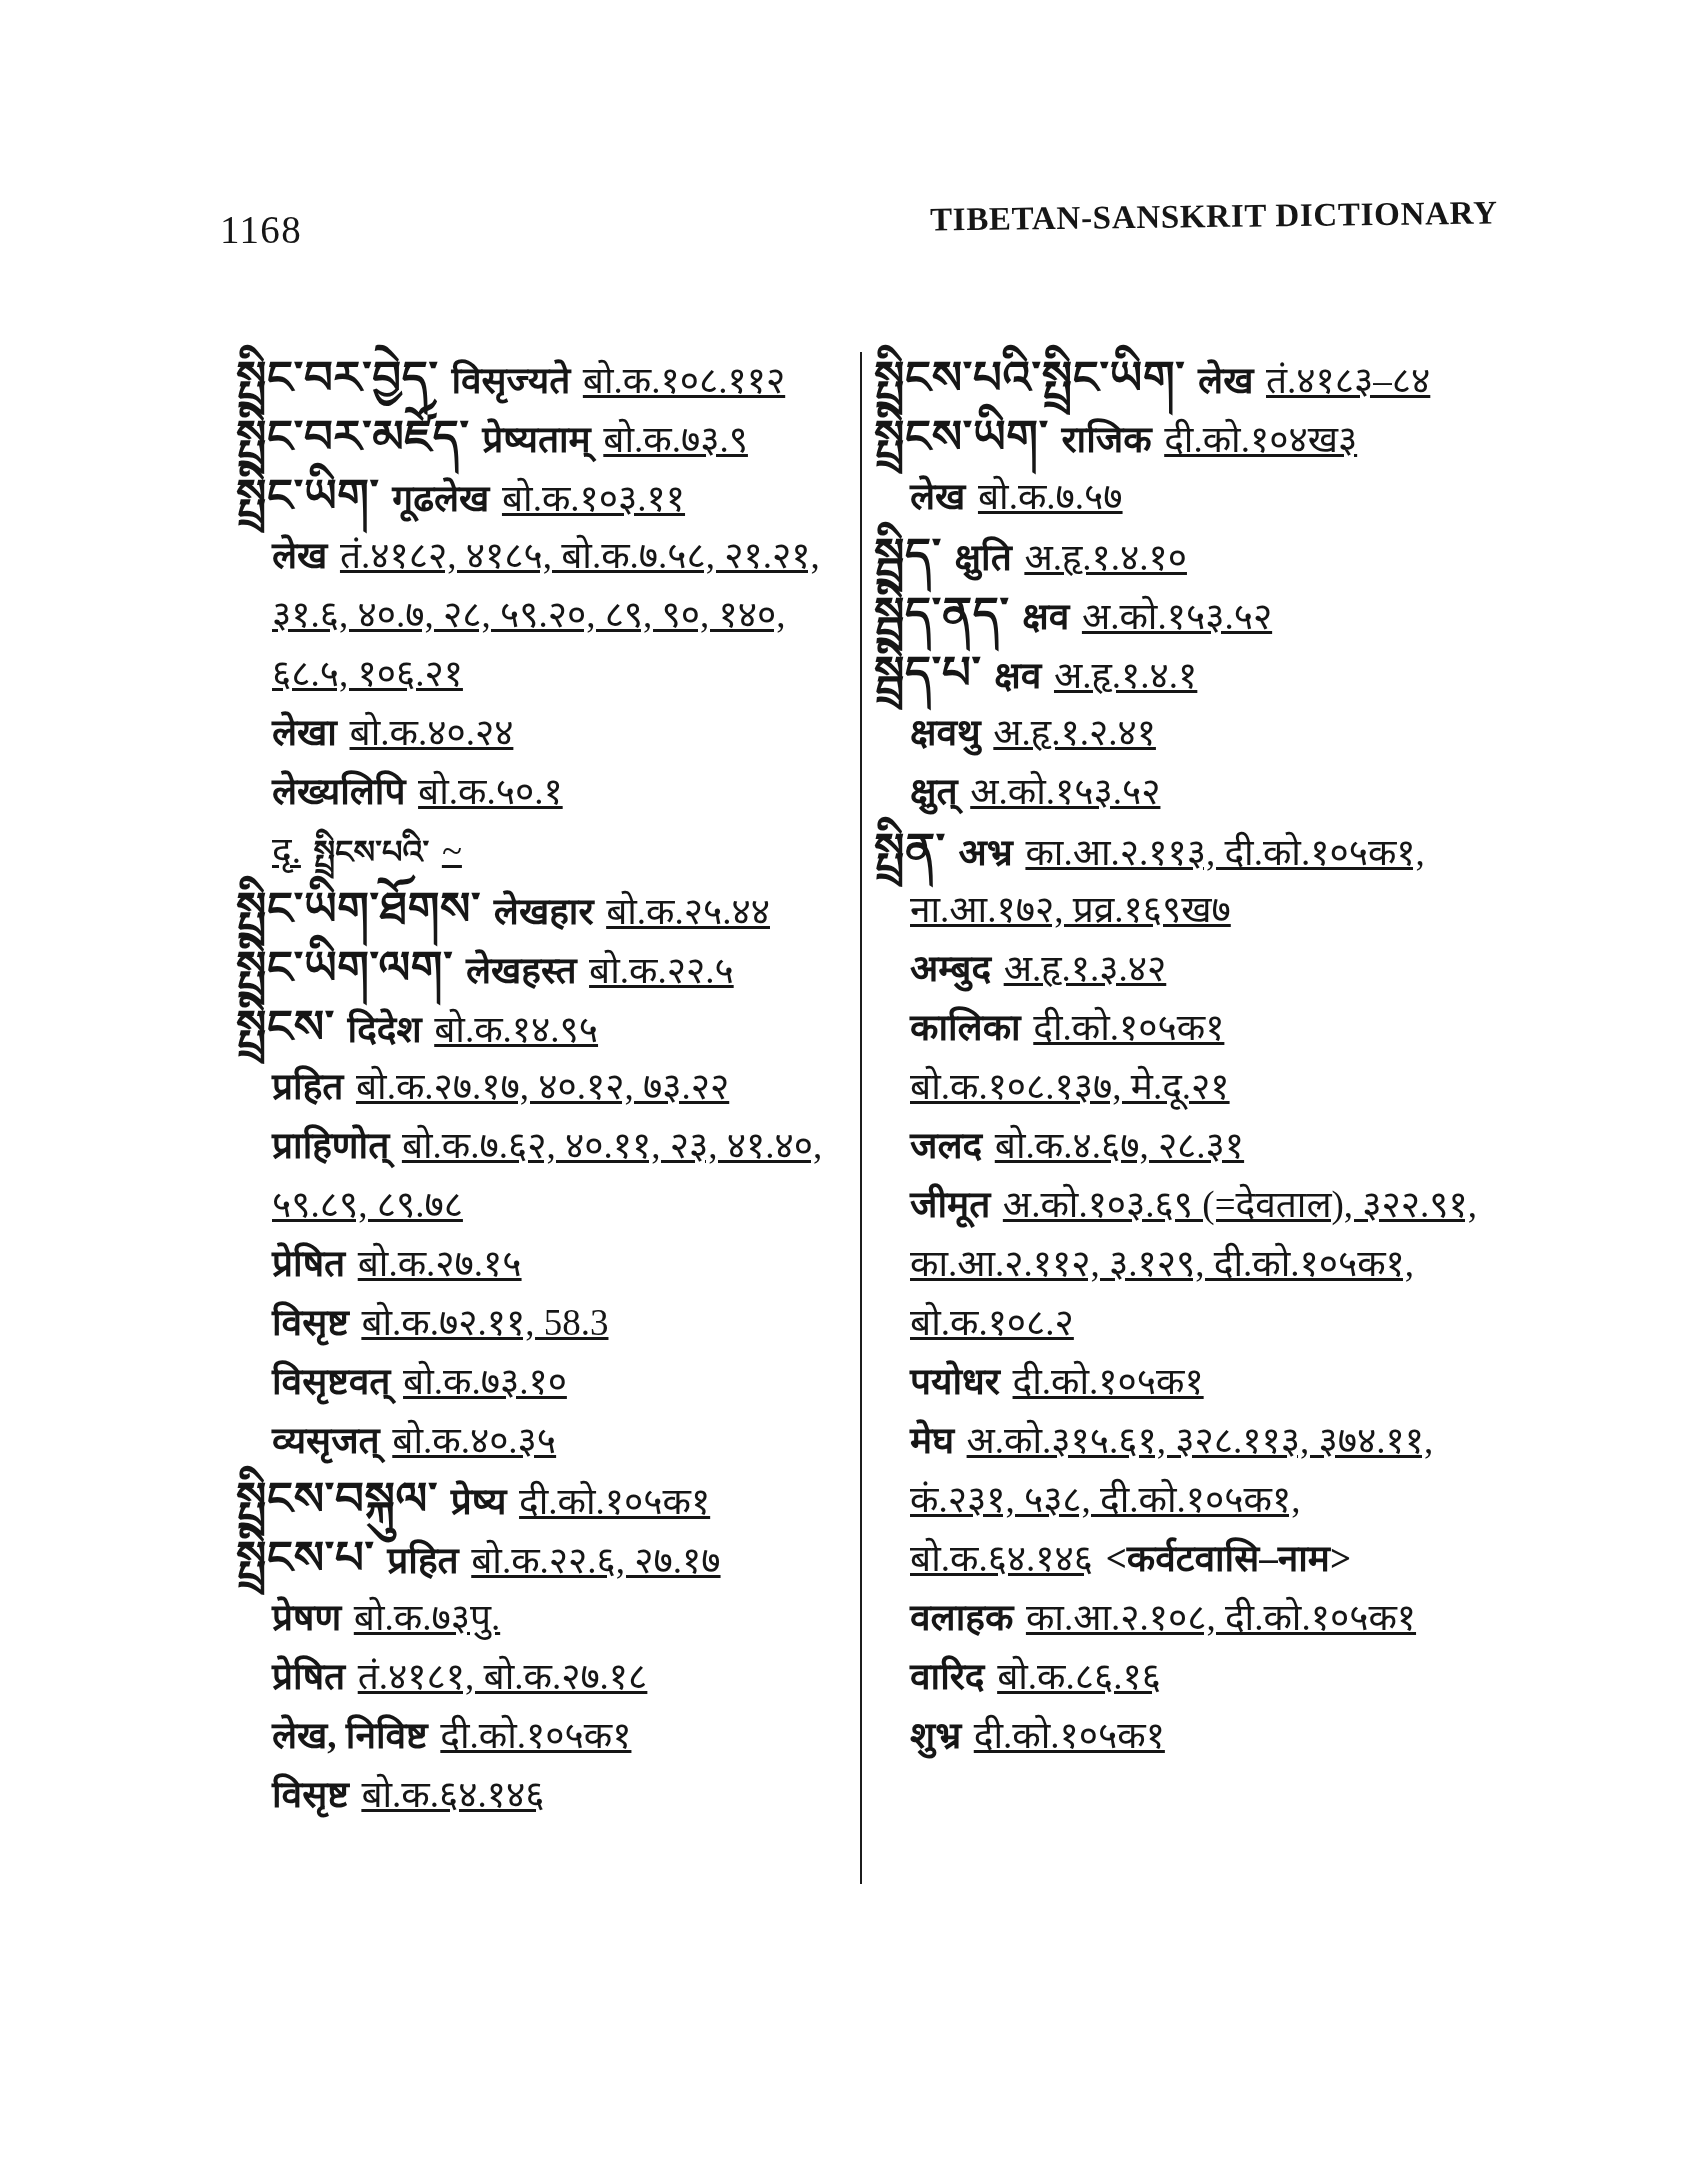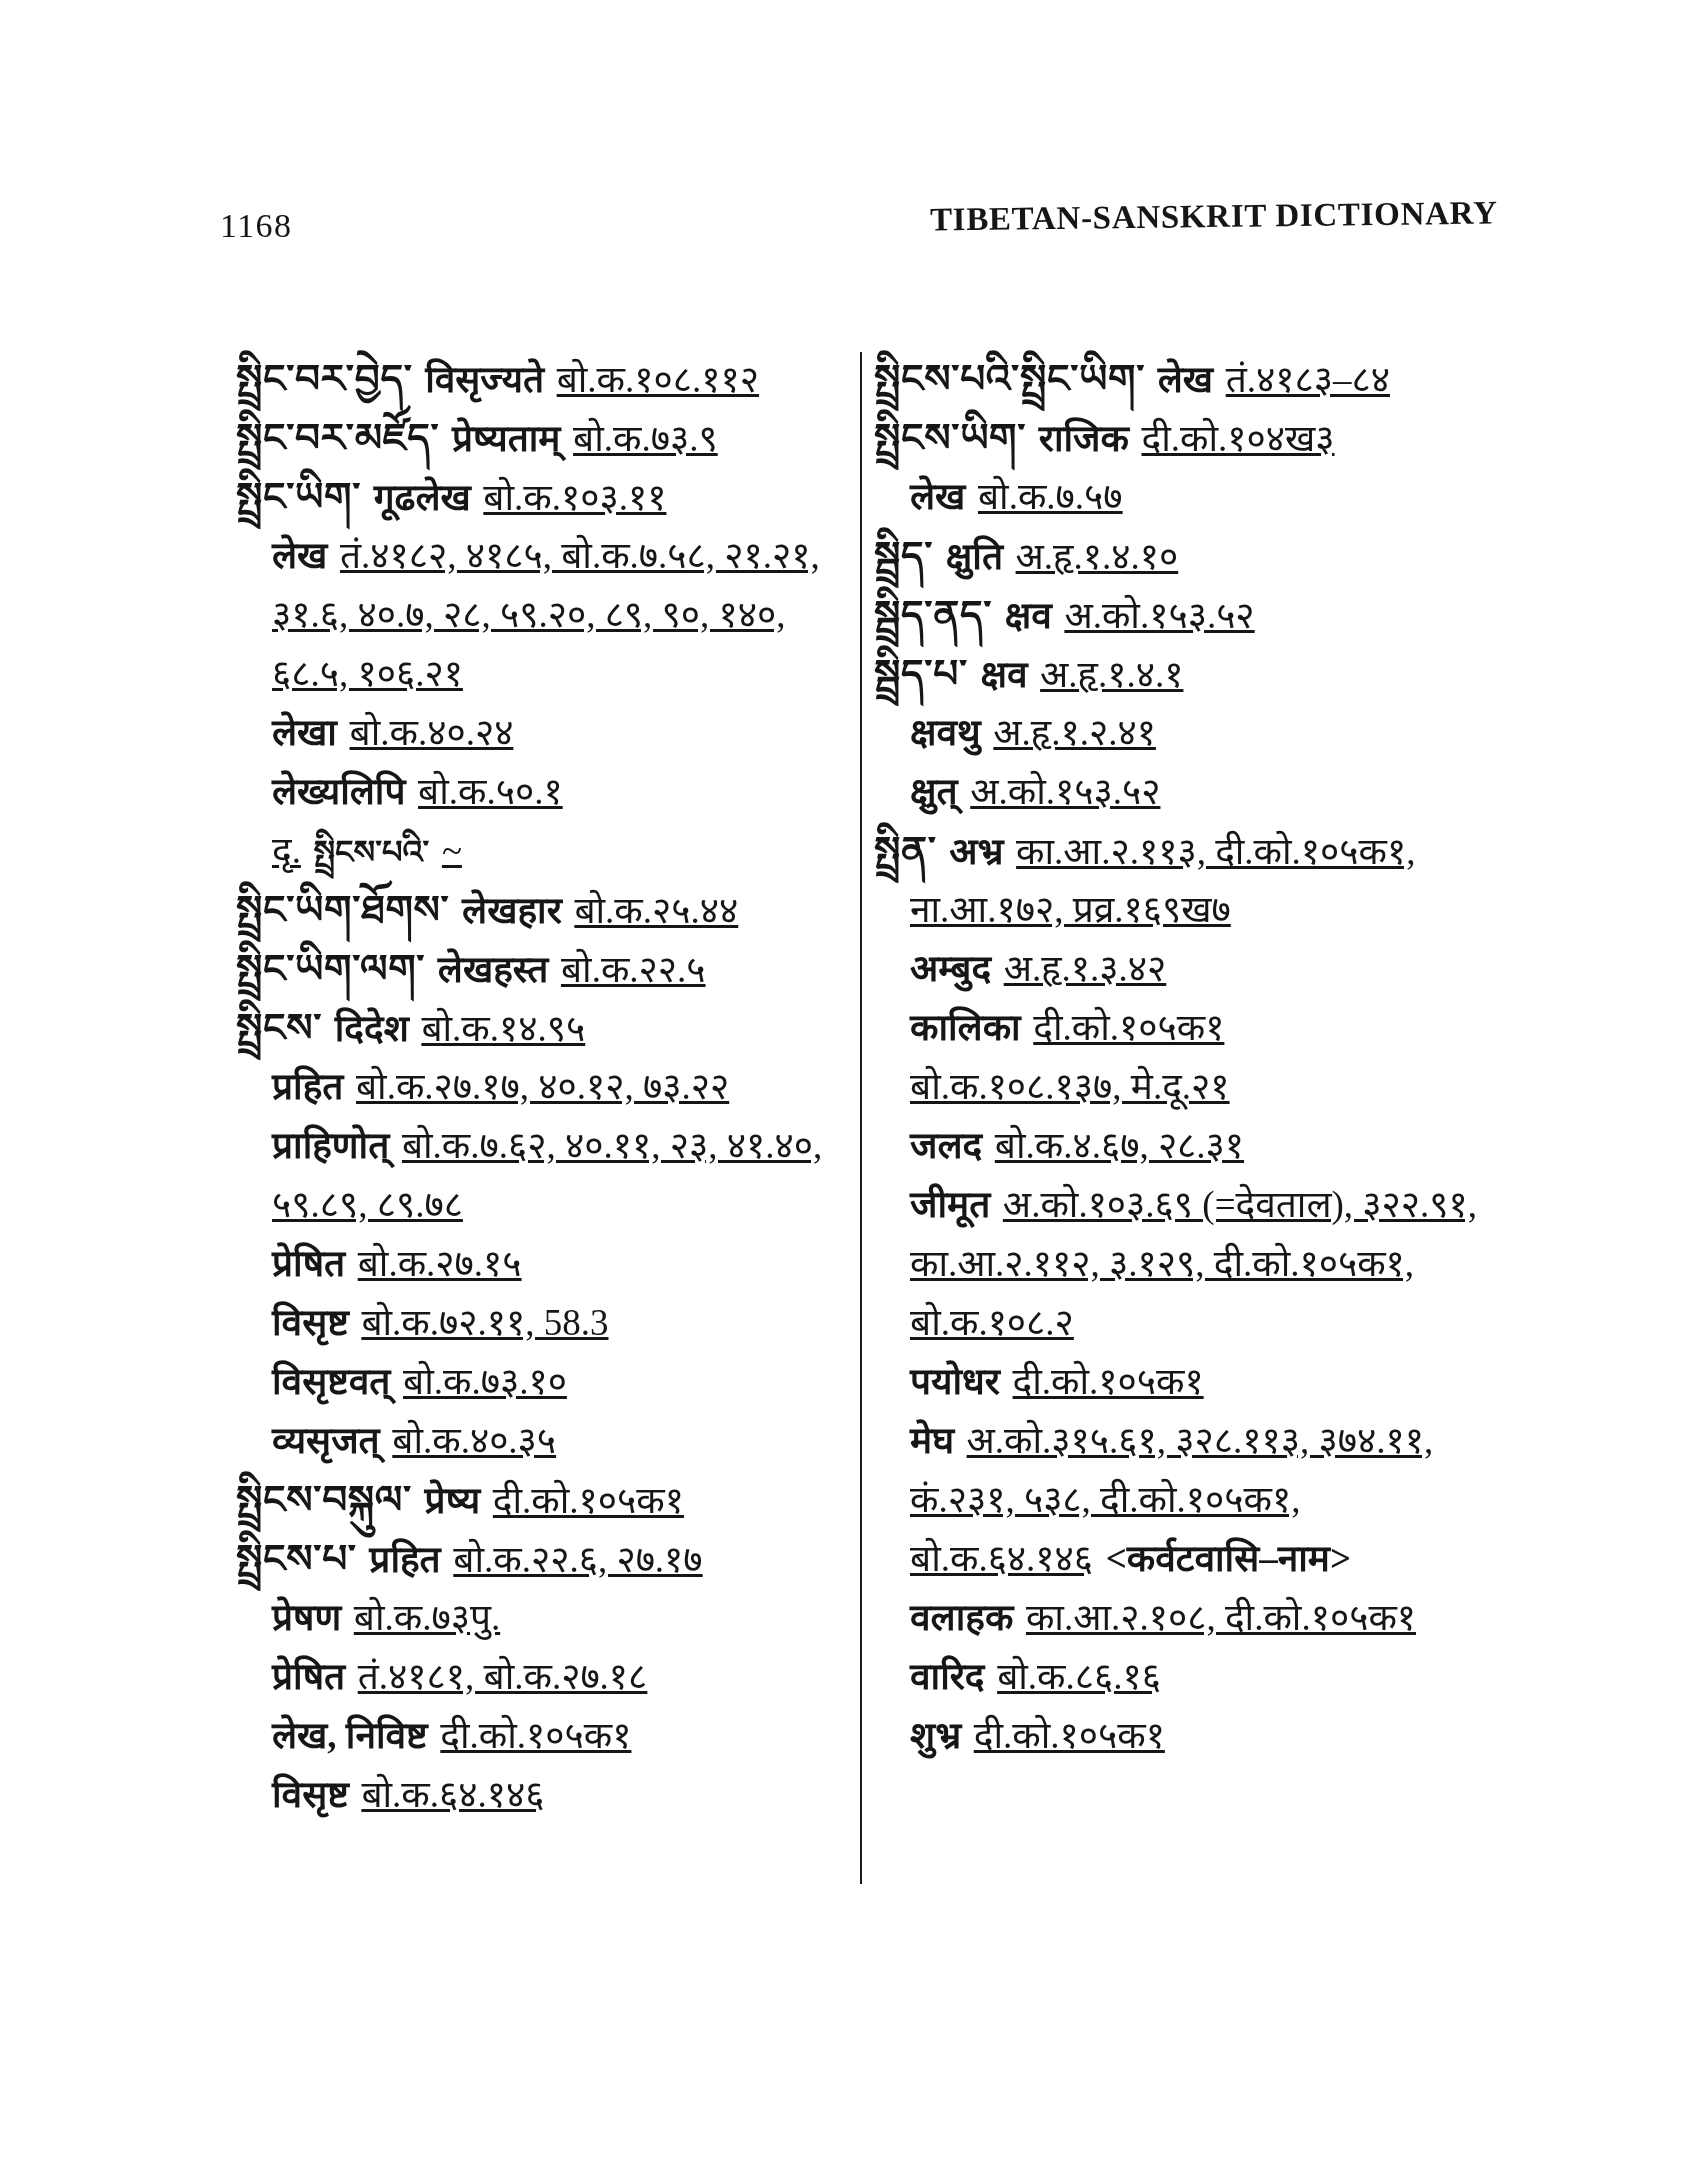--- a/index.html
+++ b/index.html
@@ -4,38 +4,38 @@
 <style>
   html,body{margin:0;padding:0;}
   body{
     width:1689px;height:2183px;position:relative;
     background:#ffffff;color:#161616;
     font-family:"Liberation Serif","DejaVu Serif",serif;
     overflow:hidden;
   }
   .pageno{
     position:absolute;left:220px;top:207px;
-    font-size:34px;letter-spacing:1.4px;
+    font-size:39px;letter-spacing:1.4px;
   }
   .title{
     position:absolute;right:191px;top:198px;
     font-size:33px;font-weight:700;letter-spacing:0.7px;
     transform:rotate(-0.7deg);
   }
   .divider{
     position:absolute;left:860px;top:352px;width:2.1px;height:1532px;
     background:#1c1c1c;
   }
   .col{position:absolute;top:349px;}
   .colL{left:236px;width:621px;}
   .colR{left:874px;width:781px;}
   .line{height:59px;line-height:59px;white-space:nowrap;}
   .sub,.cont{padding-left:36px;}
   .line>span{margin-right:12.6px;}
-  .seg-tib{font-size:39px;font-weight:600;letter-spacing:0.7px;}
+  .seg-tib{font-size:45px;font-weight:600;letter-spacing:0.7px;}
   .seg-tibs{font-size:32px;font-weight:600;}
   .seg-b{font-size:37px;font-weight:700;}
   .seg-r{font-size:37px;font-weight:400;text-decoration:underline;}
 </style>
 </head>
 <body>
 
 <div class="pageno">1168</div>
 <div class="title">TIBETAN-SANSKRIT DICTIONARY</div>
 <div class="divider"></div>

